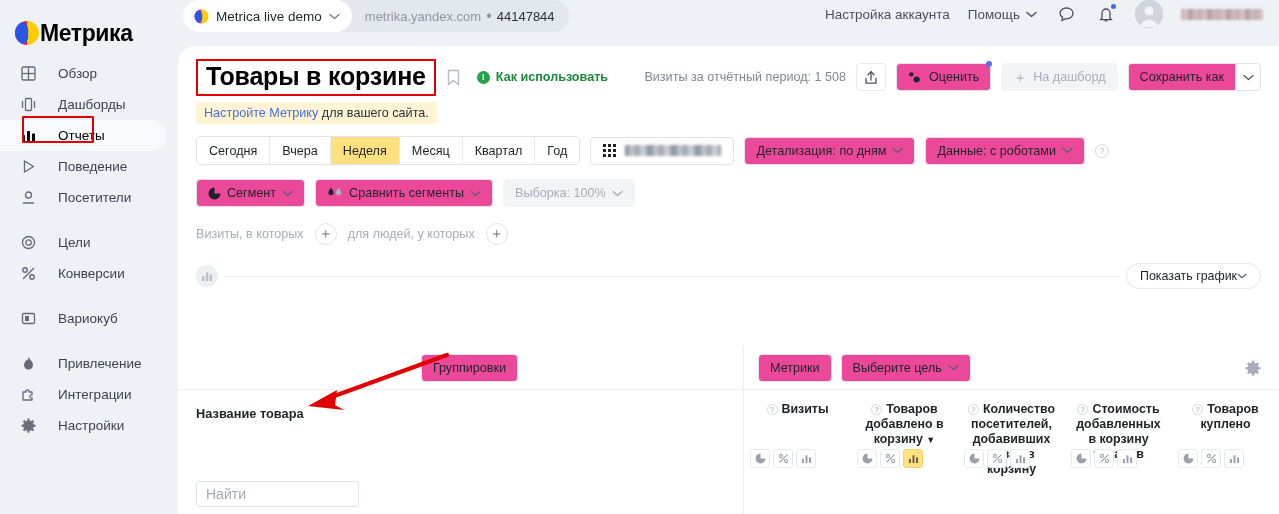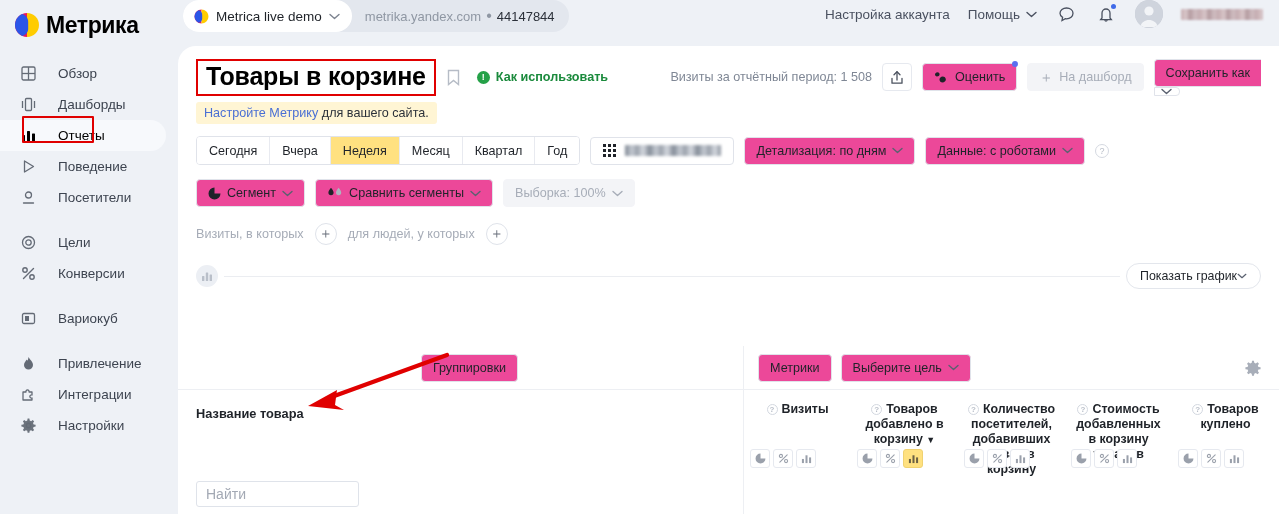--- a/index.html
+++ b/index.html
@@ -14,21 +14,21 @@
     -webkit-font-smoothing: antialiased;
   }
   #app { position: relative; width: 1279px; height: 514px; background: #eef1f6; }
 
   
   .sidebar {
     position: absolute; left: 0; top: 0; width: 178px; height: 514px;
     background: #eef1f6;
   }
   .brand {
-    display: flex; align-items: flex-start; gap: 6px;
+    display: flex; align-items: flex-end; gap: 0;
     padding: 12px 0 0 14px; height: 46px;
   }
   .brand-logo { width: 26px; height: 26px; position: relative; flex: none; }
   .brand-name { font-size: 23px; font-weight: 700; letter-spacing: -0.4px; color: #000; line-height: 26px; }
 
   .nav { margin-top: 12px; }
   .nav-group { margin-bottom: 14px; }
   .nav-item {
     display: flex; align-items: center; gap: 21px;
     height: 31px; padding-left: 20px; margin: 0 12px 0 0;
@@ -98,21 +98,21 @@
     display:flex;align-items:center;justify-content:center;cursor:pointer;color:#4b525f;
   }
   .btn {
     height:28px; border:1px solid #e0e3ea; background:#ec4899; border-radius:4px;
     font-size:12.6px; color:#1f2329; display:flex;align-items:center;gap:6px;
     padding:0 11px; cursor:pointer; white-space:nowrap;
   }
   .btn.ghost { background:#f3f4f7; border-color:#f3f4f7; color:#a7adb8; }
   .btn.rate { position:relative; }
   .btn.rate .dot { position:absolute; top:-3px; right:-2px; width:6px;height:6px;border-radius:50%;background:#5b6ff0; }
-  .btn-split { display:flex;flex-direction:column; }
+  .btn-split { display:flex; }
   .btn-split .main-part { border-radius:4px 0 0 4px; border-right:none; }
   .btn-split .arrow-part {
     width:26px; border:1px solid #e0e3ea; border-radius:0 4px 4px 0; background:#fff;
     display:flex;align-items:center;justify-content:center;cursor:pointer;color:#5a6170;
   }
 
   .notice {
     margin: 10px 0 0 18px; display:inline-block; background:#fff5d4;
     font-size:12.6px; padding: 4px 8px; border-radius:3px; color:#2b3039;
   }

